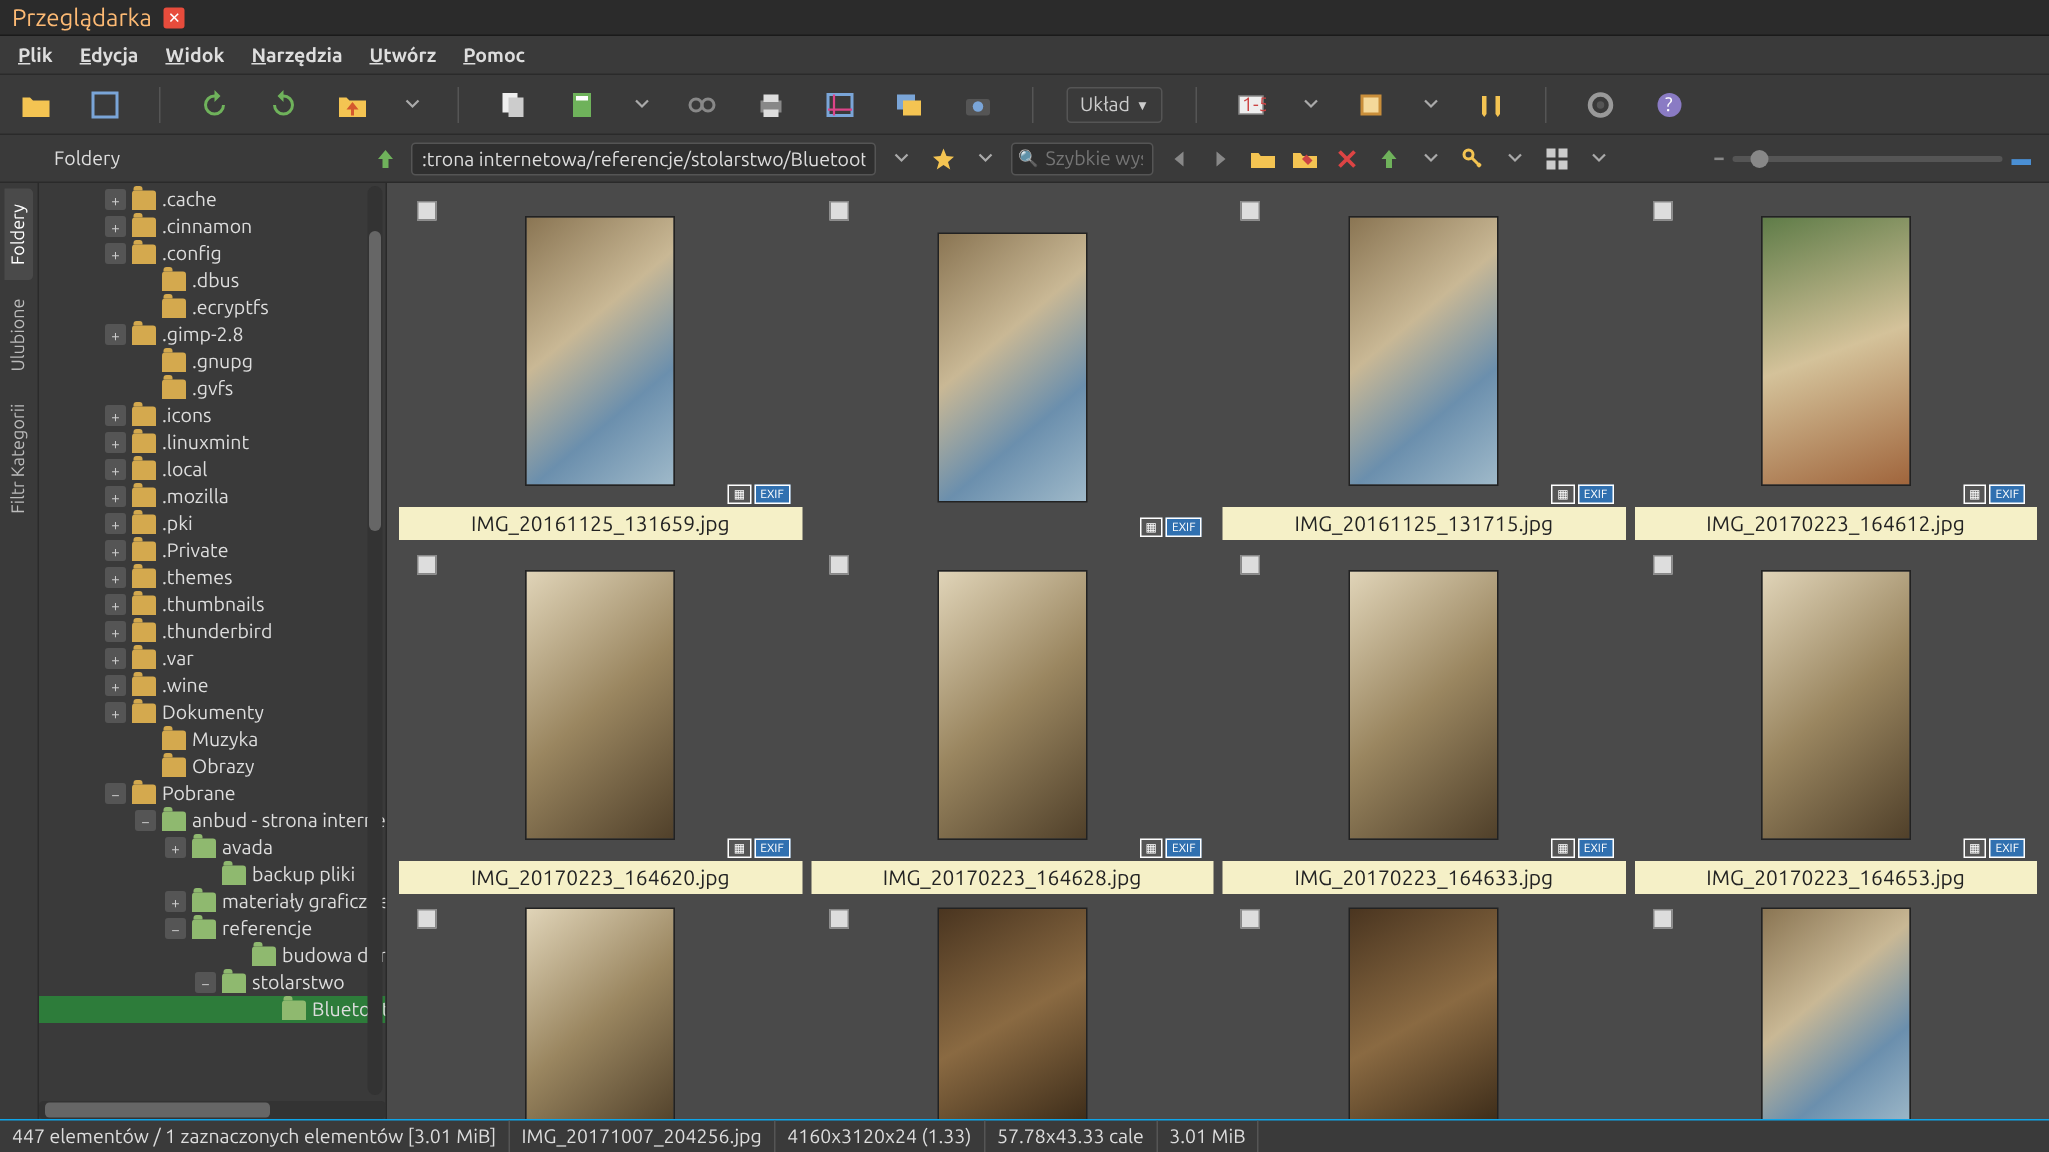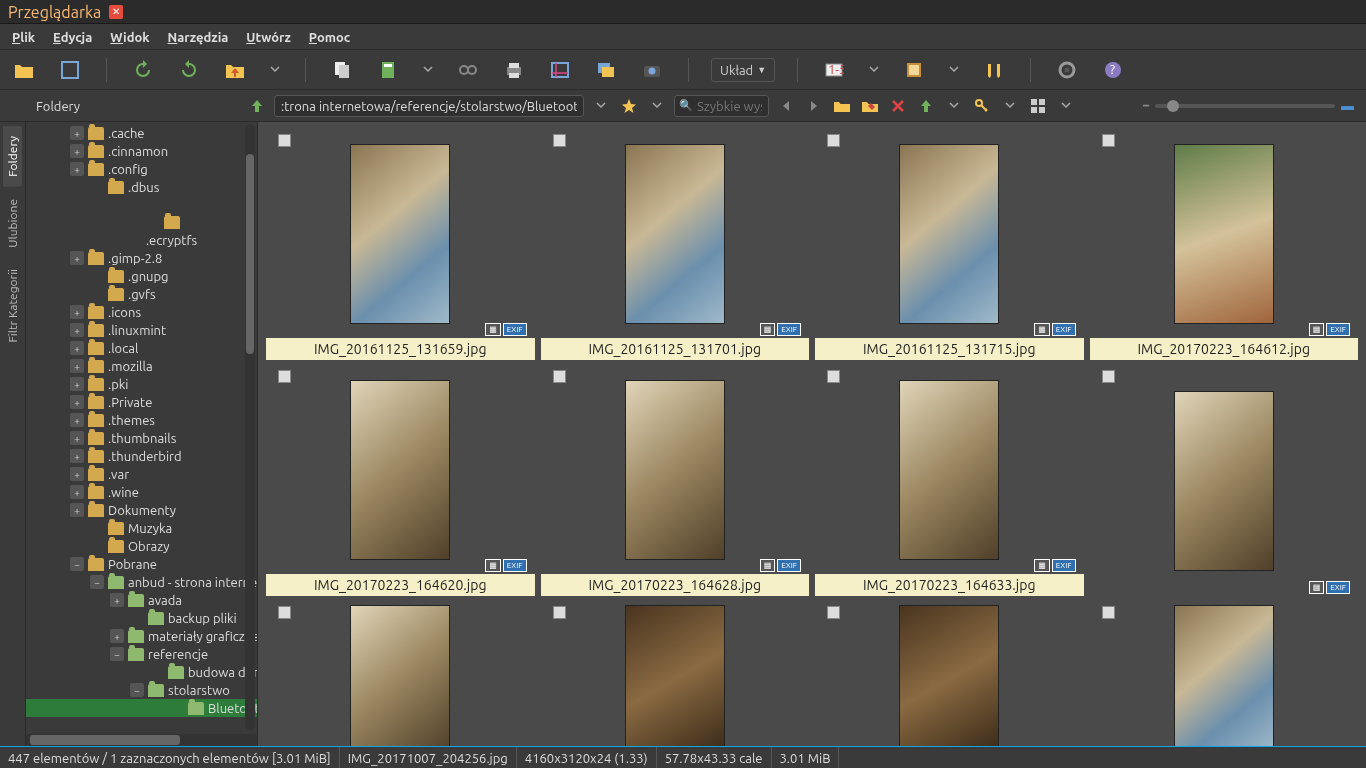--- a/index.html
+++ b/index.html
@@ -329,21 +329,21 @@
         <div class="tree-row" style="padding-left: 44px;">
           <span class="exp">+</span>
           <span class="fico"></span>
           <span>.config</span>
         </div>
         <div class="tree-row" style="padding-left: 64px;">
           <span class="exp blank"></span>
           <span class="fico"></span>
           <span>.dbus</span>
         </div>
-        <div class="tree-row" style="padding-left: 64px; flex-direction: column;">
+        <div class="tree-row" style="padding-left: 64px;">
           <span class="exp blank"></span>
           <span class="fico"></span>
           <span>.ecryptfs</span>
         </div>
         <div class="tree-row" style="padding-left: 44px;">
           <span class="exp">+</span>
           <span class="fico"></span>
           <span>.gimp-2.8</span>
         </div>
         <div class="tree-row" style="padding-left: 64px;">
@@ -494,21 +494,20 @@
         </div>
         <div class="thumb-cell">
           <div class="thumb-area">
             <div class="chk"></div>
             <div class="thumb-img "></div>
             <div class="exif">
               <span class="g">▦</span>
               <span>EXIF</span>
             </div>
           </div>
-          <div class="fname">IMG_20161125_131701.jpg</div>
         </div>
         <div class="thumb-cell">
           <div class="thumb-area">
             <div class="chk"></div>
             <div class="thumb-img "></div>
             <div class="exif">
               <span class="g">▦</span>
               <span>EXIF</span>
             </div>
           </div>
@@ -560,20 +559,21 @@
         </div>
         <div class="thumb-cell">
           <div class="thumb-area">
             <div class="chk"></div>
             <div class="thumb-img v3"></div>
             <div class="exif">
               <span class="g">▦</span>
               <span>EXIF</span>
             </div>
           </div>
+          <div class="fname">IMG_20170223_164653.jpg</div>
         </div>
         <div class="thumb-cell lastrow">
           <div class="thumb-area">
             <div class="chk"></div>
             <div class="thumb-img v3"></div>
           </div>
         </div>
         <div class="thumb-cell lastrow">
           <div class="thumb-area">
             <div class="chk"></div>

